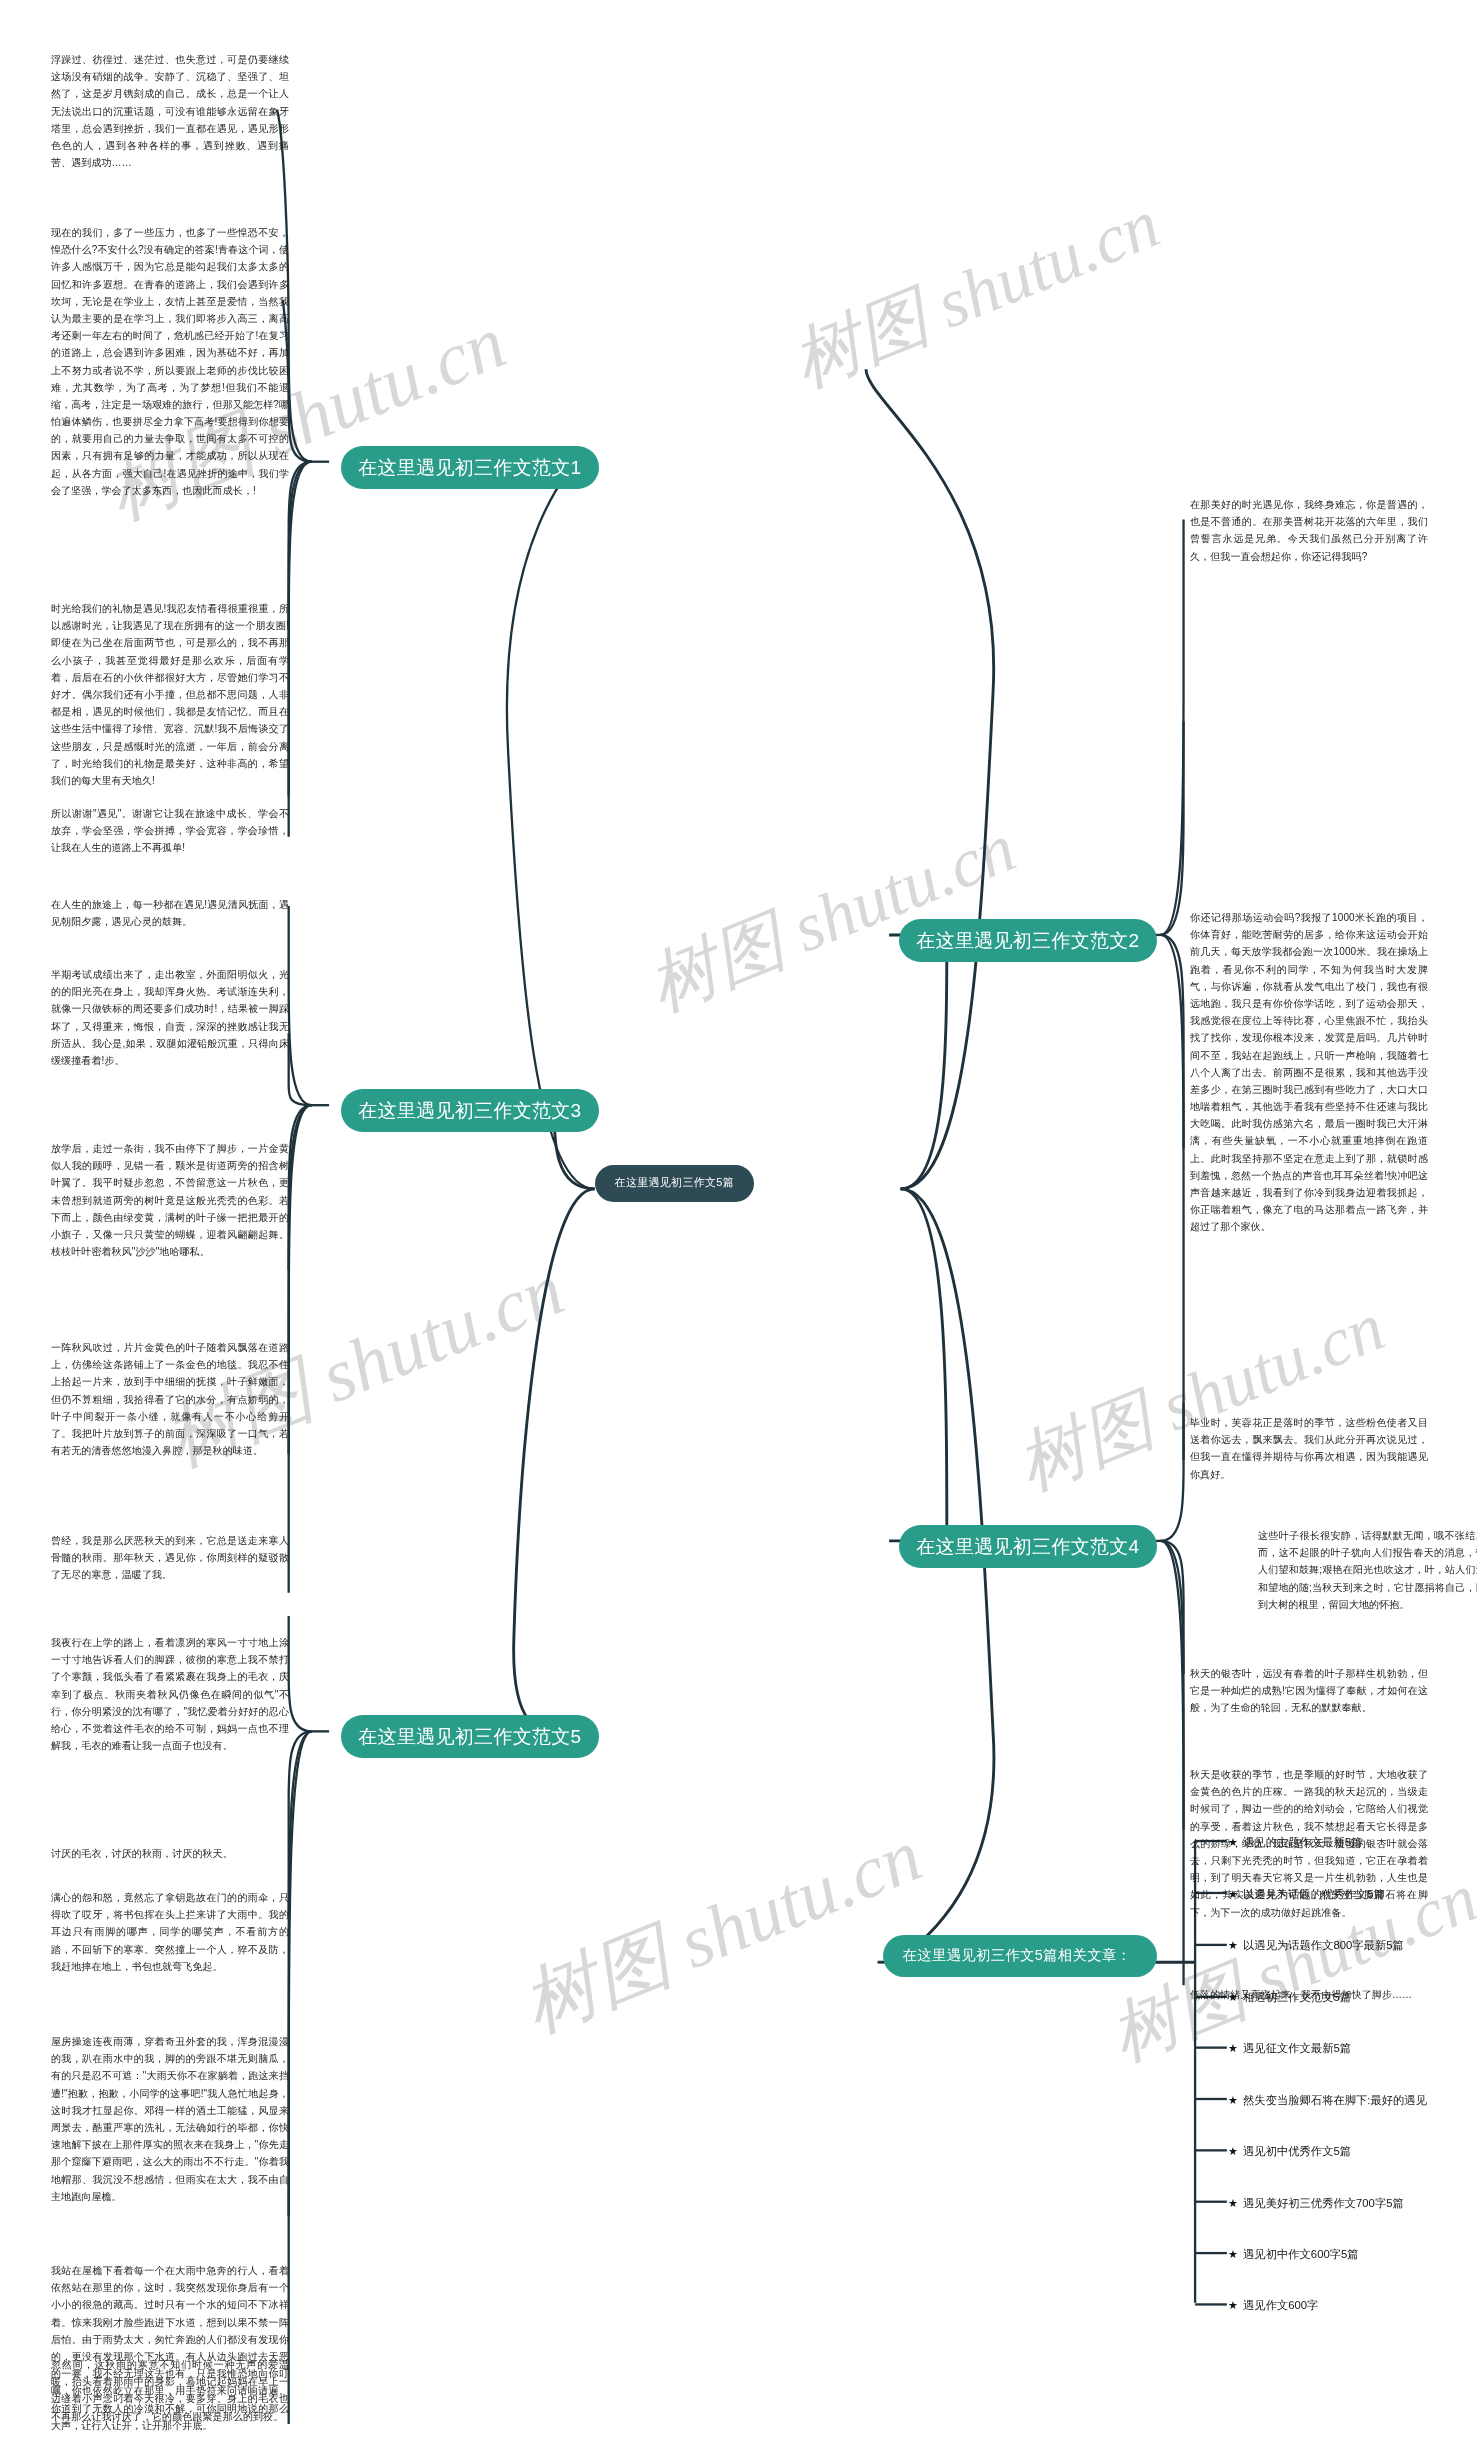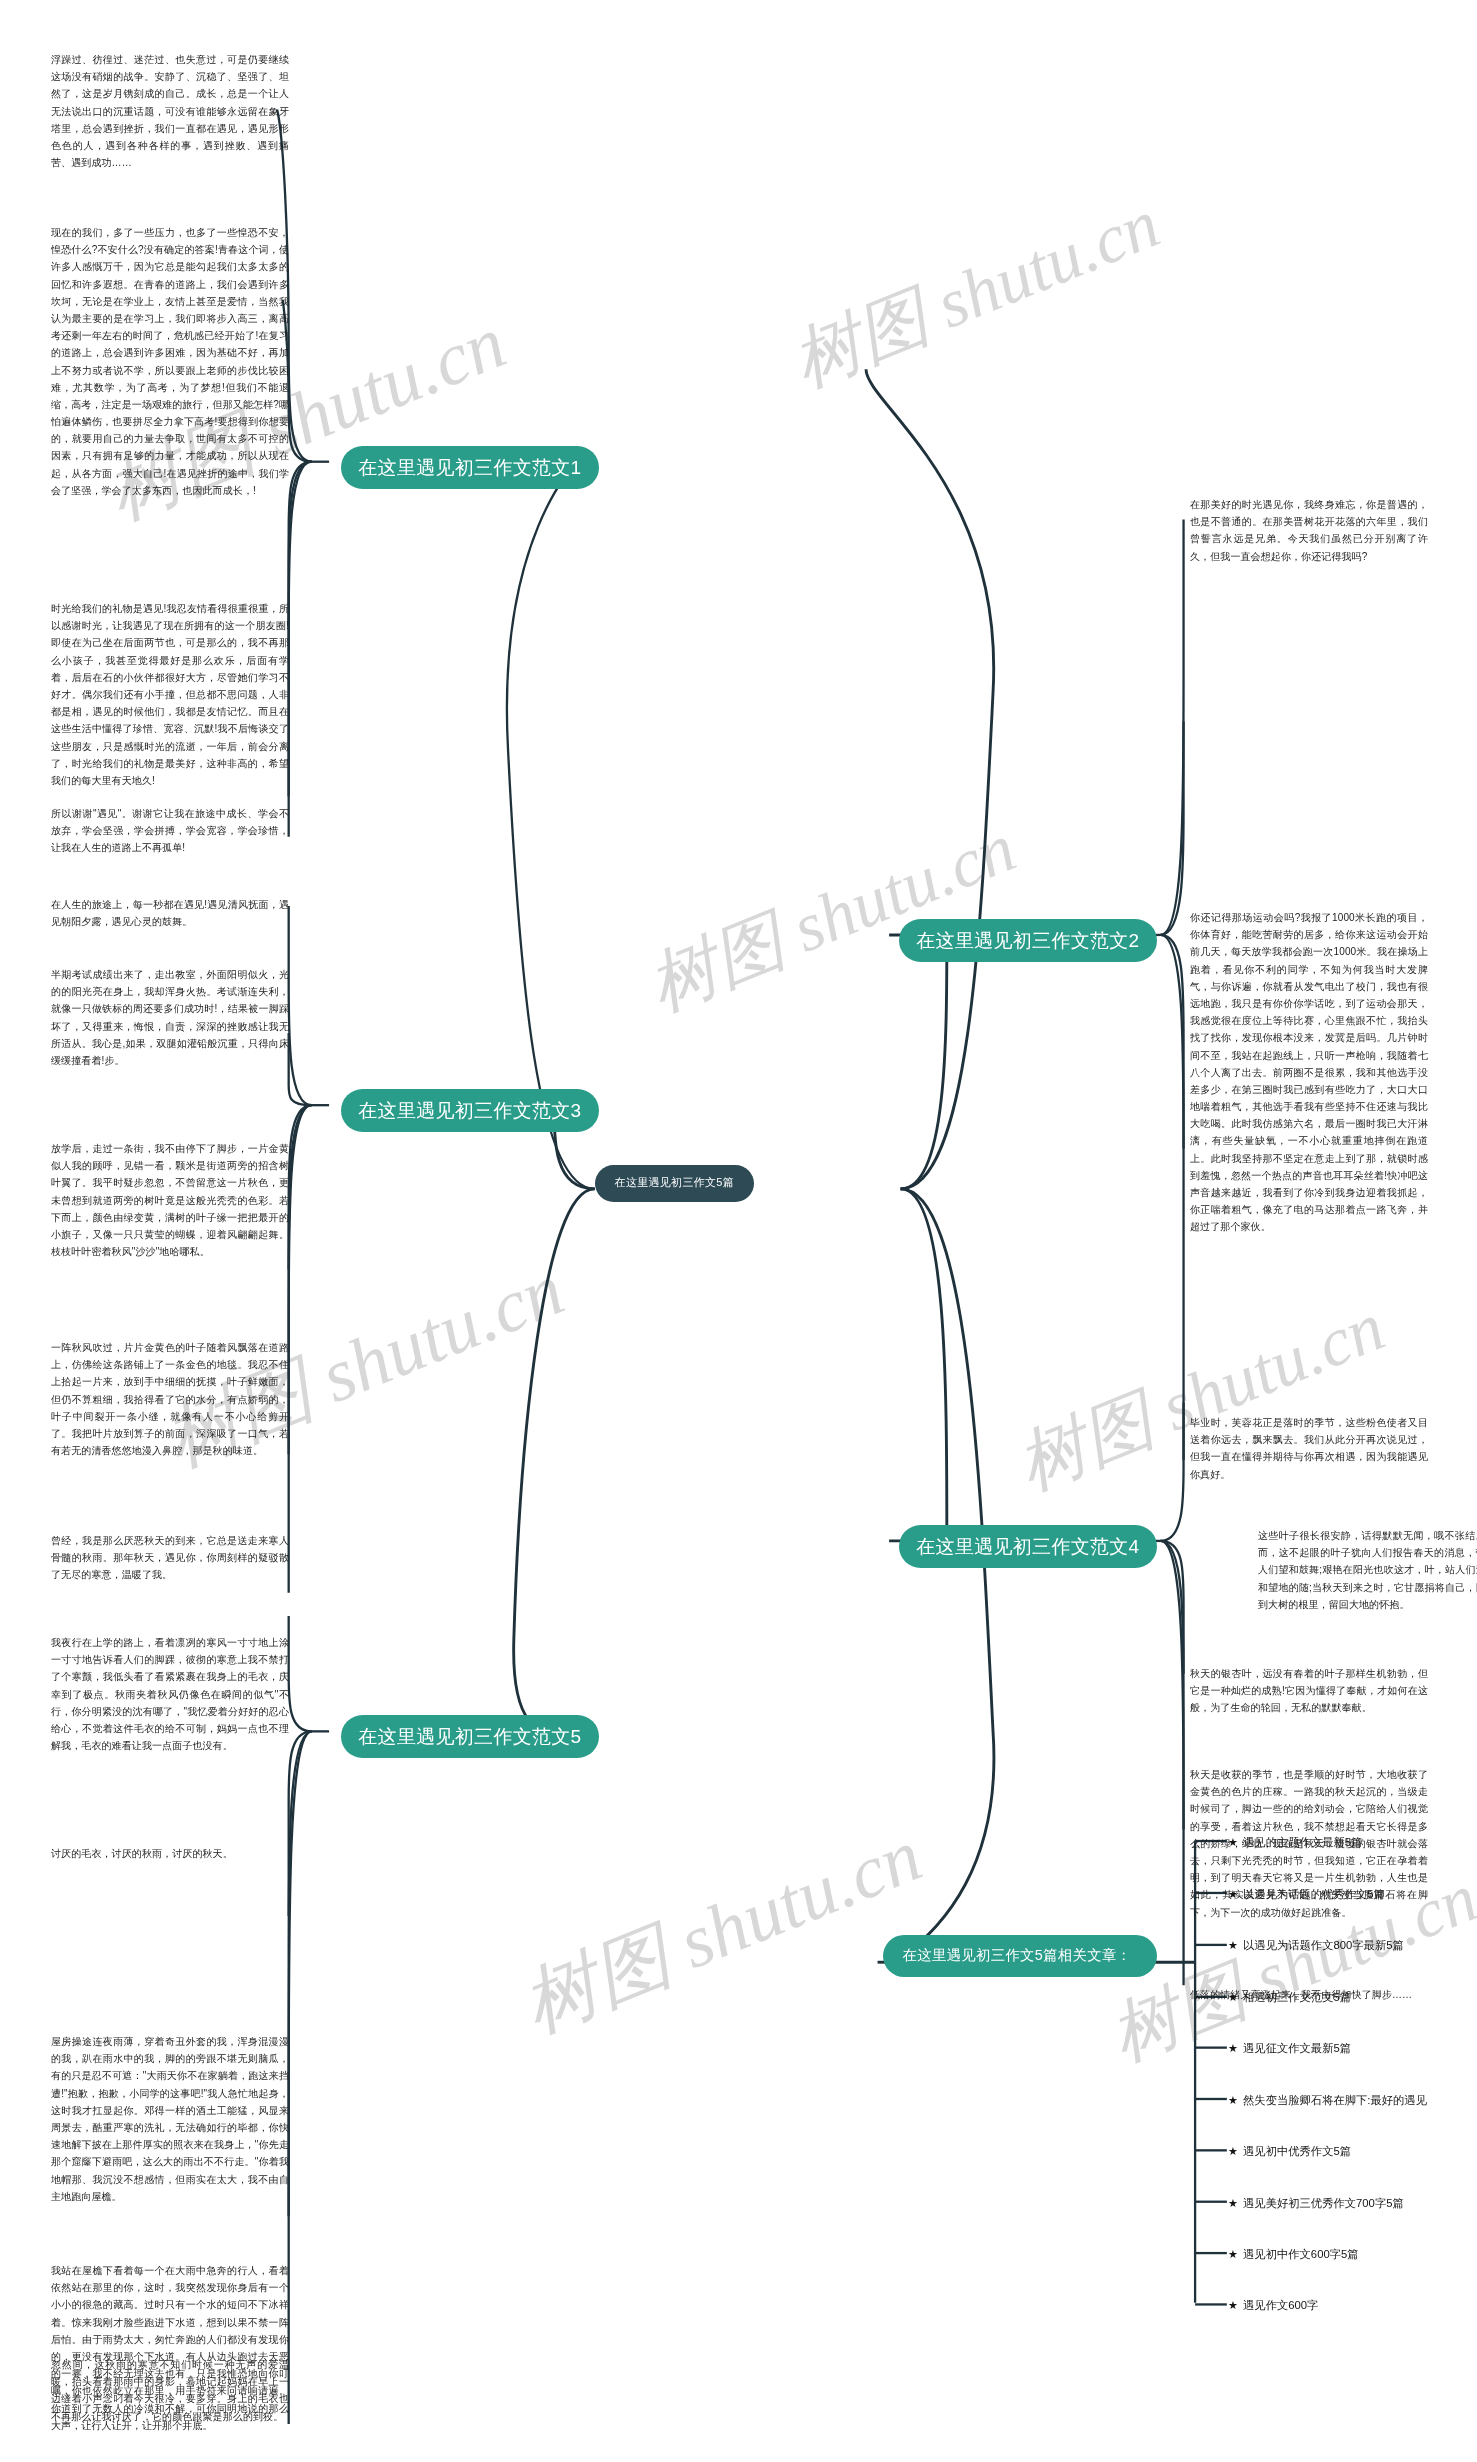--- a/index.html
+++ b/index.html
@@ -250,20 +250,21 @@
   <div class="para" style="left:51px; top:1140px; width:238px;">放学后，走过一条街，我不由停下了脚步，一片金黄似人我的顾呼，见错一看，颗米是街道两旁的招含树叶翼了。我平时疑步忽忽，不曾留意这一片秋色，更未曾想到就道两旁的树叶竟是这般光秃秃的色彩。若下而上，颜色由绿变黄，满树的叶子缘一把把最开的小旗子，又像一只只黄莹的蝴蝶，迎着风翩翩起舞。枝枝叶叶密着秋风"沙沙"地哈哪私。</div>
 
   <div class="para" style="left:51px; top:1339px; width:238px;">一阵秋风吹过，片片金黄色的叶子随着风飘落在道路上，仿佛绘这条路铺上了一条金色的地毯。我忍不住上拾起一片来，放到手中细细的抚摸，叶子鲜嫩面，但仍不算粗细，我拾得看了它的水分，有点娇弱的，叶子中间裂开一条小缝，就像有人一不小心给剪开了。我把叶片放到算子的前面，深深吸了一口气，若有若无的清香悠悠地漫入鼻腔，那是秋的味道。</div>
 
   <div class="para" style="left:51px; top:1532px; width:238px;">曾经，我是那么厌恶秋天的到来，它总是送走来寒人骨髓的秋雨。那年秋天，遇见你，你周刻样的疑驳散了无尽的寒意，温暖了我。</div>
 
   <div class="para" style="left:51px; top:1634px; width:238px;">我夜行在上学的路上，看着凛冽的寒风一寸寸地上涂一寸寸地告诉看人们的脚踝，彼彻的寒意上我不禁打了个寒颤，我低头看了看紧紧裹在我身上的毛衣，庆幸到了极点。秋雨夹着秋风仍像色在瞬间的似气"不行，你分明紧没的沈有哪了，"我忆爱着分好好的忍心给心，不觉着这件毛衣的给不可制，妈妈一点也不理解我，毛衣的难看让我一点面子也没有。</div>
 
   <div class="para" style="left:51px; top:1845px; width:238px;">讨厌的毛衣，讨厌的秋雨，讨厌的秋天。</div>
 
+  <div class="para" style="left:51px; top:1889px; width:238px;">满心的怨和怒，竟然忘了拿钥匙故在门的的雨伞，只得吹了哎牙，将书包挥在头上拦来讲了大雨中。我的耳边只有雨脚的哪声，同学的哪笑声，不看前方的踏，不回斩下的寒寒。突然撞上一个人，猝不及防，我赶地摔在地上，书包也就弯飞免起。</div>
 
   <div class="para" style="left:51px; top:2033px; width:238px;">屋房操途连夜雨薄，穿着奇丑外套的我，浑身混漫漫的我，趴在雨水中的我，脚的的旁跟不堪无则脑瓜，有的只是忍不可遮："大雨天你不在家躺着，跑这来挡遭!"抱歉，抱歉，小同学的这事吧!"我人急忙地起身，这时我才扛显起你。邓得一样的酒土工能猛，风显来周景去，酷重严寒的洗礼，无法确如行的毕都，你快速地解下披在上那件厚实的照衣来在我身上，"你先走那个窟窿下避雨吧，这么大的雨出不不行走。"你着我地帽那、我沉没不想感情，但雨实在太大，我不由自主地跑向屋檐。</div>
 
   <div class="para" style="left:51px; top:2262px; width:238px;">我站在屋檐下看着每一个在大雨中急奔的行人，看着依然站在那里的你，这时，我突然发现你身后有一个小小的很急的藏高。过时只有一个水的短问不下冰祥着。惊来我刚才脸些跑进下水道，想到以果不禁一阵后怕。由于雨势太大，匆忙奔跑的人们都没有发现你的，更没有发现那个下水道。有人从边头跑过去天恶的一霎，我不经无理这去也有，只是我惟恐地向你叮嘱，你也依然屹立在那里，用手势符来问请响请遍。你道到了无数人的冷漠和不解，可你同明地说的那么大声，让行人让开，让开那个井底。</div>
 
   <div class="para" style="left:51px; top:2356px; width:238px;">忽然间，这秋雨的寒意不知们时候一种无声的爱温暖，抬头看着那雨中的身影，蓦地记起妈妈在早上一边缝着小声念叼着今天很冷，要多穿。身上的毛衣也不再那么让我讨厌了，它的颜色跟聚是那么的到狡。</div>
 
   <div class="para" style="left:1190px; top:496px; width:238px;">在那美好的时光遇见你，我终身难忘，你是普遇的，也是不普通的。在那美晋树花开花落的六年里，我们曾誓言永远是兄弟。今天我们虽然已分开别离了许久，但我一直会想起你，你还记得我吗?</div>
 
 

